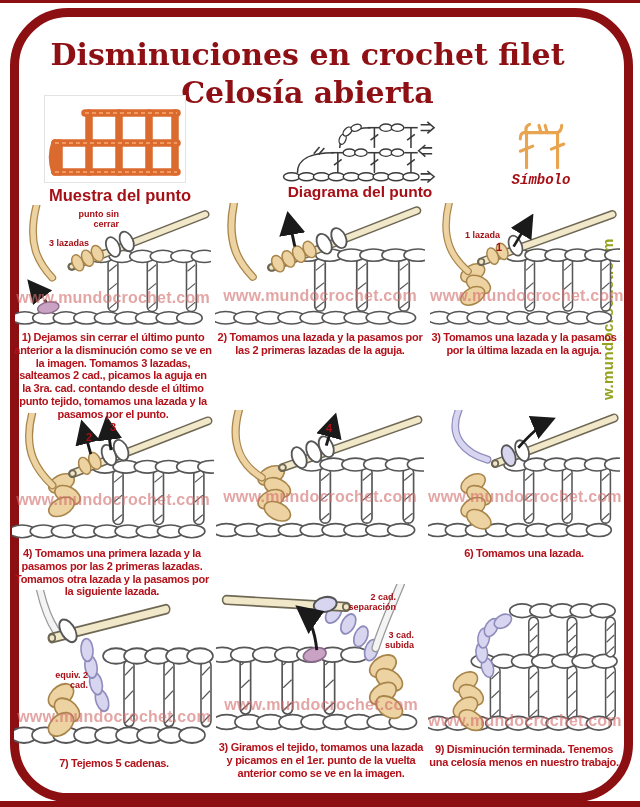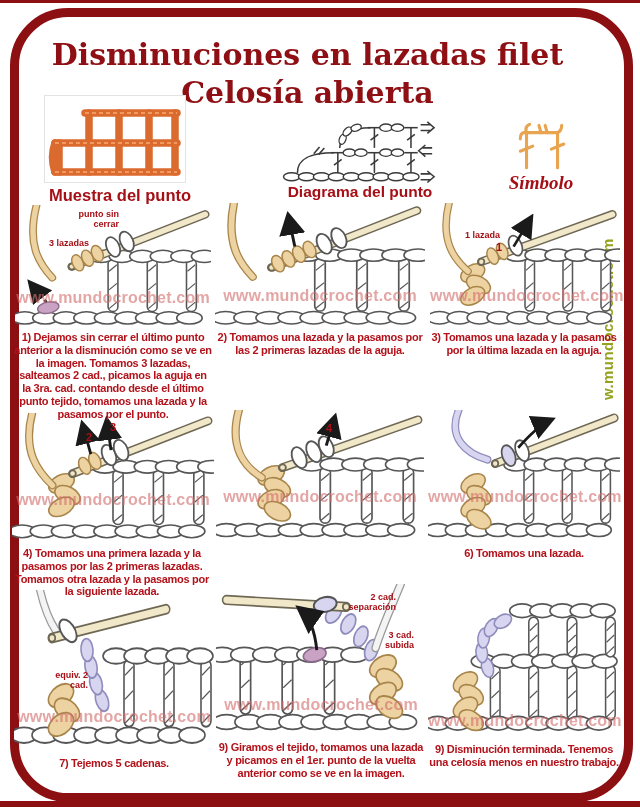--- a/index.html
+++ b/index.html
@@ -20,41 +20,41 @@
         writing-mode:vertical-rl;transform:rotate(180deg);
         font-size:15px;font-weight:bold;color:var(--green);letter-spacing:.4px;}
   .photo{position:absolute;left:44px;top:95px;width:142px;height:88px;background:#fff;
          border:1px solid #e3e3e3;box-sizing:border-box;}
   .photo svg,.diag svg,.sym svg{display:block;width:100%;height:100%;}
   .diag{position:absolute;left:282px;top:104px;width:154px;height:82px;}
   .sym{position:absolute;left:512px;top:114px;width:58px;height:60px;}
   .seccap{position:absolute;text-align:center;font-weight:bold;color:var(--lbl);}
   .seccap.sample{left:30px;top:186px;width:180px;font-size:16.5px;}
   .seccap.diagram{left:268px;top:183px;width:184px;font-size:15.5px;}
-  .seccap.symbol{left:498px;top:172px;width:86px;font-size:19px;
-                 font-family:Liberation Serif, serif;font-style:italic;font-weight:bold;}
+  .seccap.symbol{left:498px;top:172px;width:86px;font-size:14px;
+                 font-family:Liberation Mono, monospace;font-style:italic;font-weight:bold;}
   .illu{position:absolute;}
   .illu svg{display:block;width:100%;height:100%;}
   .wm{position:absolute;left:0;right:0;text-align:center;font-size:16px;font-weight:bold;
       color:var(--wm);letter-spacing:.2px;}
   .lbl{position:absolute;font-size:9px;line-height:1.15;font-weight:bold;color:var(--lbl);
        text-align:right;}
   .lbl.num{font-size:11px;}
   .cap{position:absolute;text-align:center;font-weight:bold;font-size:11px;
        letter-spacing:-.3px;line-height:1.16;color:var(--cap);}
 </style>
 </head>
 <body>
 
 <div class="page">
   <div class="edge-top"></div>
   <div class="frame"></div>
   <div class="edge-bottom"></div>
 
-  <h1 class="title"><span>Disminuciones en lazadas filet</span><br><span>Celosía abierta</span></h1>
+  <h1 class="title"><span>Disminuciones en crochet filet</span><br><span>Celosía abierta</span></h1>
 
   <div class="vurl">w.mundocrochet.com</div>
 
   <div class="photo">
     <svg viewBox="0 0 140 86">
       <g fill="none" stroke="#db6a2e" stroke-width="7.5" stroke-linecap="round" stroke-linejoin="round">
         <path d="M10,76 H132"></path>
           <path d="M10,47 H132"></path>
           <path d="M40,17 H132"></path>
         <path d="M14,47 V76"></path>
@@ -645,15 +645,15 @@
       </svg>
     <span class="wm" style="top:116px">www.mundocrochet.com</span>
   </div>
 
   <div class="cap" style="left:14px;top:331px;width:198px">1) Dejamos sin cerrar el último punto anterior a la disminución como se ve en la imagen. Tomamos 3 lazadas, salteamos 2 cad., picamos la aguja en la 3ra. cad. contando desde el último punto tejido, tomamos una lazada y la pasamos por el punto.</div>
   <div class="cap" style="left:216px;top:331px;width:208px">2) Tomamos una lazada y la pasamos por las 2 primeras lazadas de la aguja.</div>
   <div class="cap" style="left:428px;top:331px;width:192px">3) Tomamos una lazada y la pasamos por la última lazada en la aguja.</div>
   <div class="cap" style="left:10px;top:547px;width:204px">4) Tomamos una primera lazada y la pasamos por las 2 primeras lazadas. Tomamos otra lazada y la pasamos por la siguiente lazada.</div>
   <div class="cap" style="left:428px;top:547px;width:192px">6) Tomamos una lazada.</div>
   <div class="cap" style="left:16px;top:757px;width:196px">7) Tejemos 5 cadenas.</div>
-  <div class="cap" style="left:216px;top:741px;width:210px">9) Giramos el tejido, tomamos una lazada y picamos en el 1er. punto de la vuelta anterior como se ve en la imagen.</div>
+  <div class="cap" style="left:216px;top:741px;width:210px">3) Giramos el tejido, tomamos una lazada y picamos en el 1er. punto de la vuelta anterior como se ve en la imagen.</div>
   <div class="cap" style="left:428px;top:743px;width:192px">9) Disminución terminada. Tenemos una celosía menos en nuestro trabajo.</div>
 </div>
 
 </body></html>

